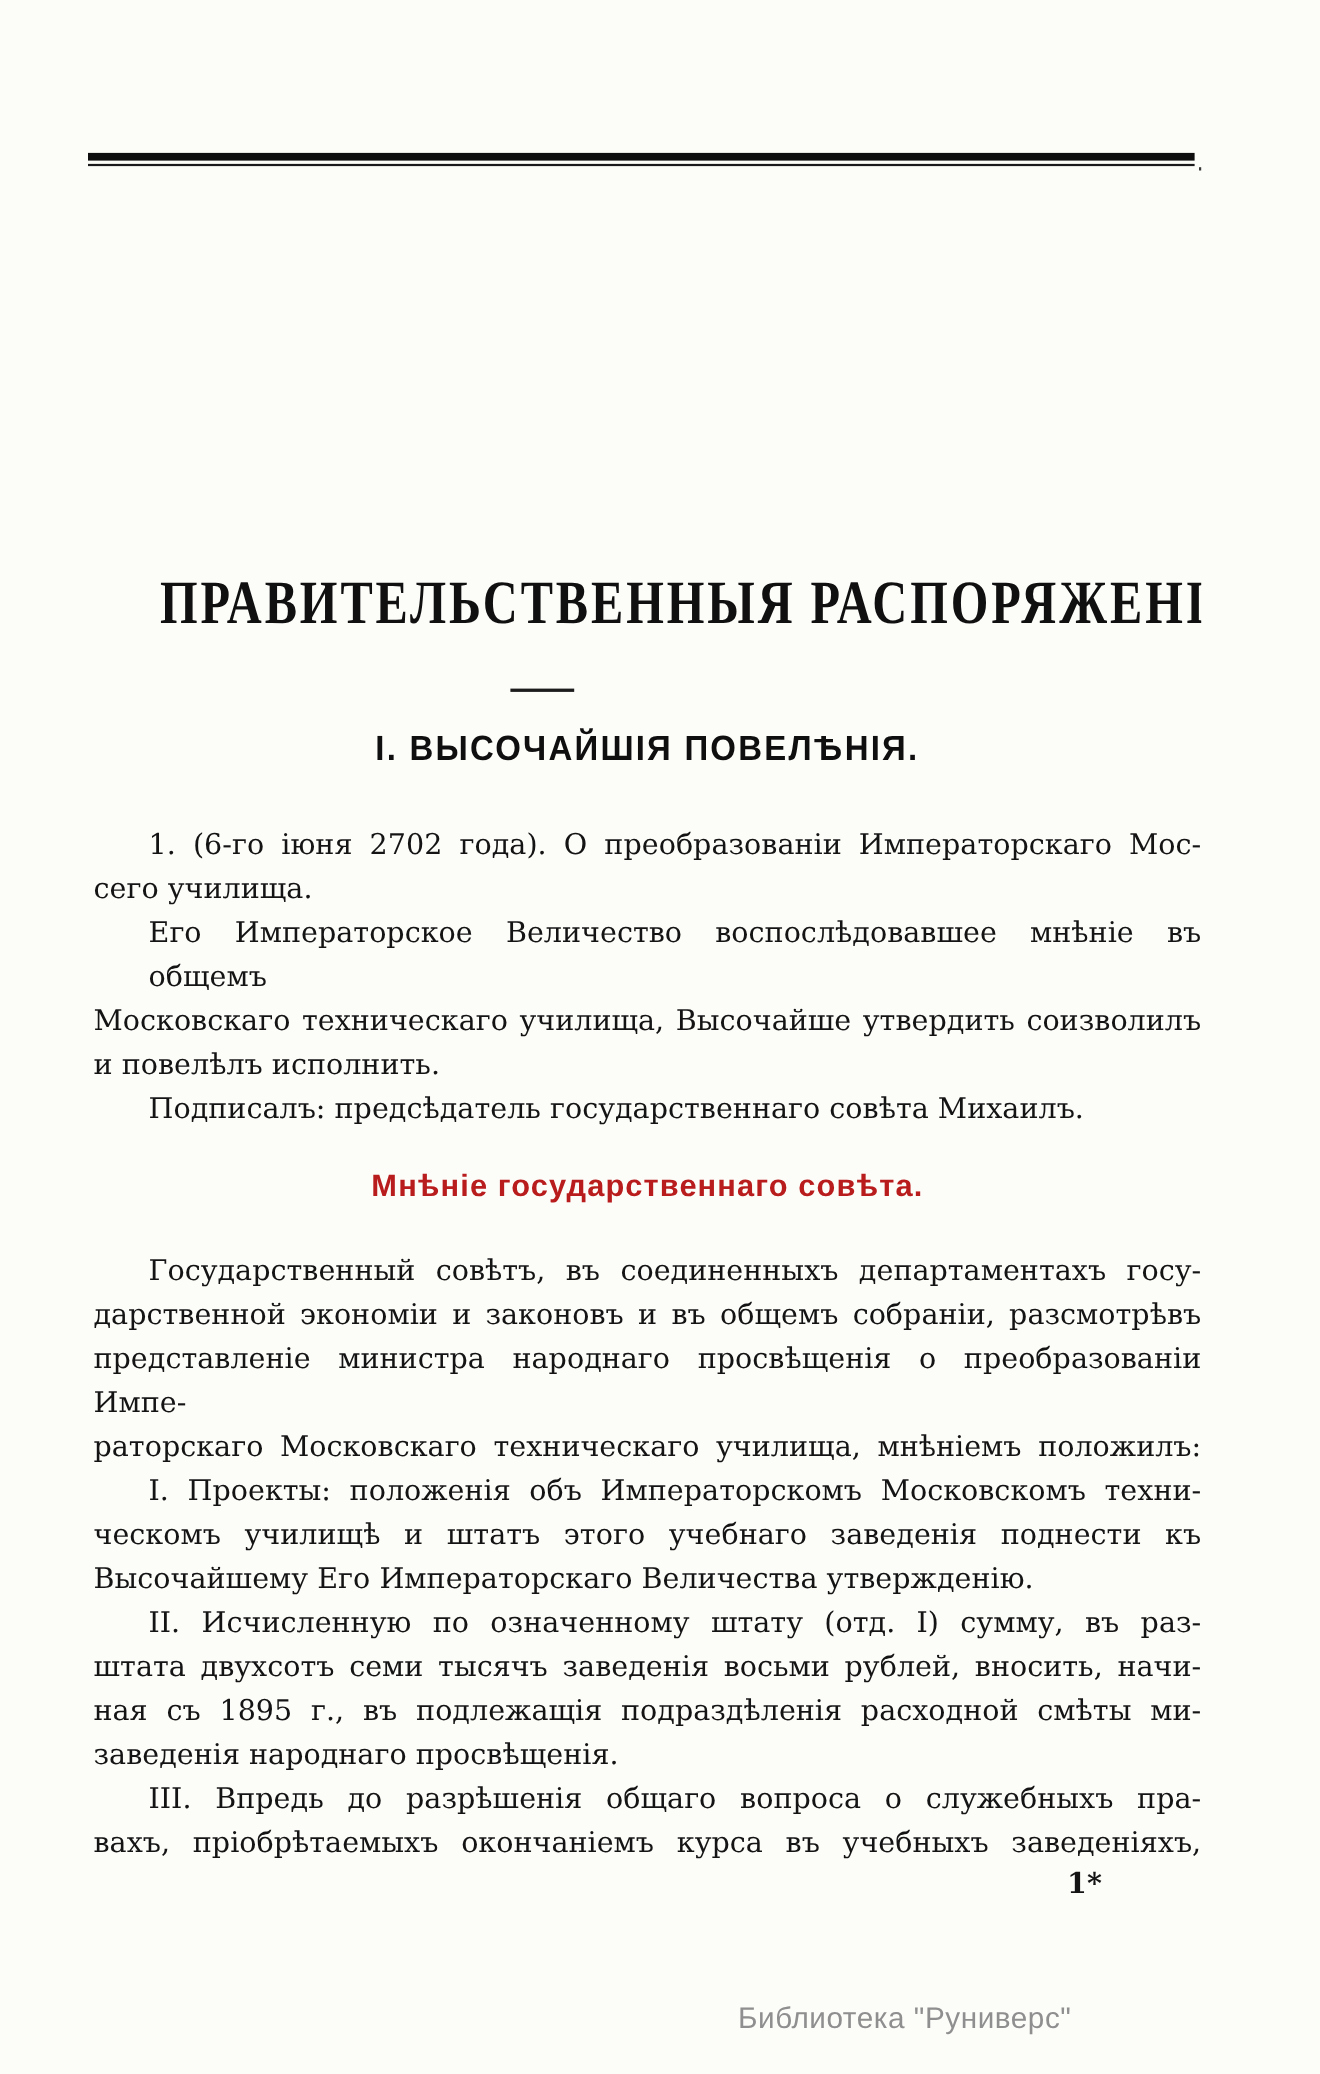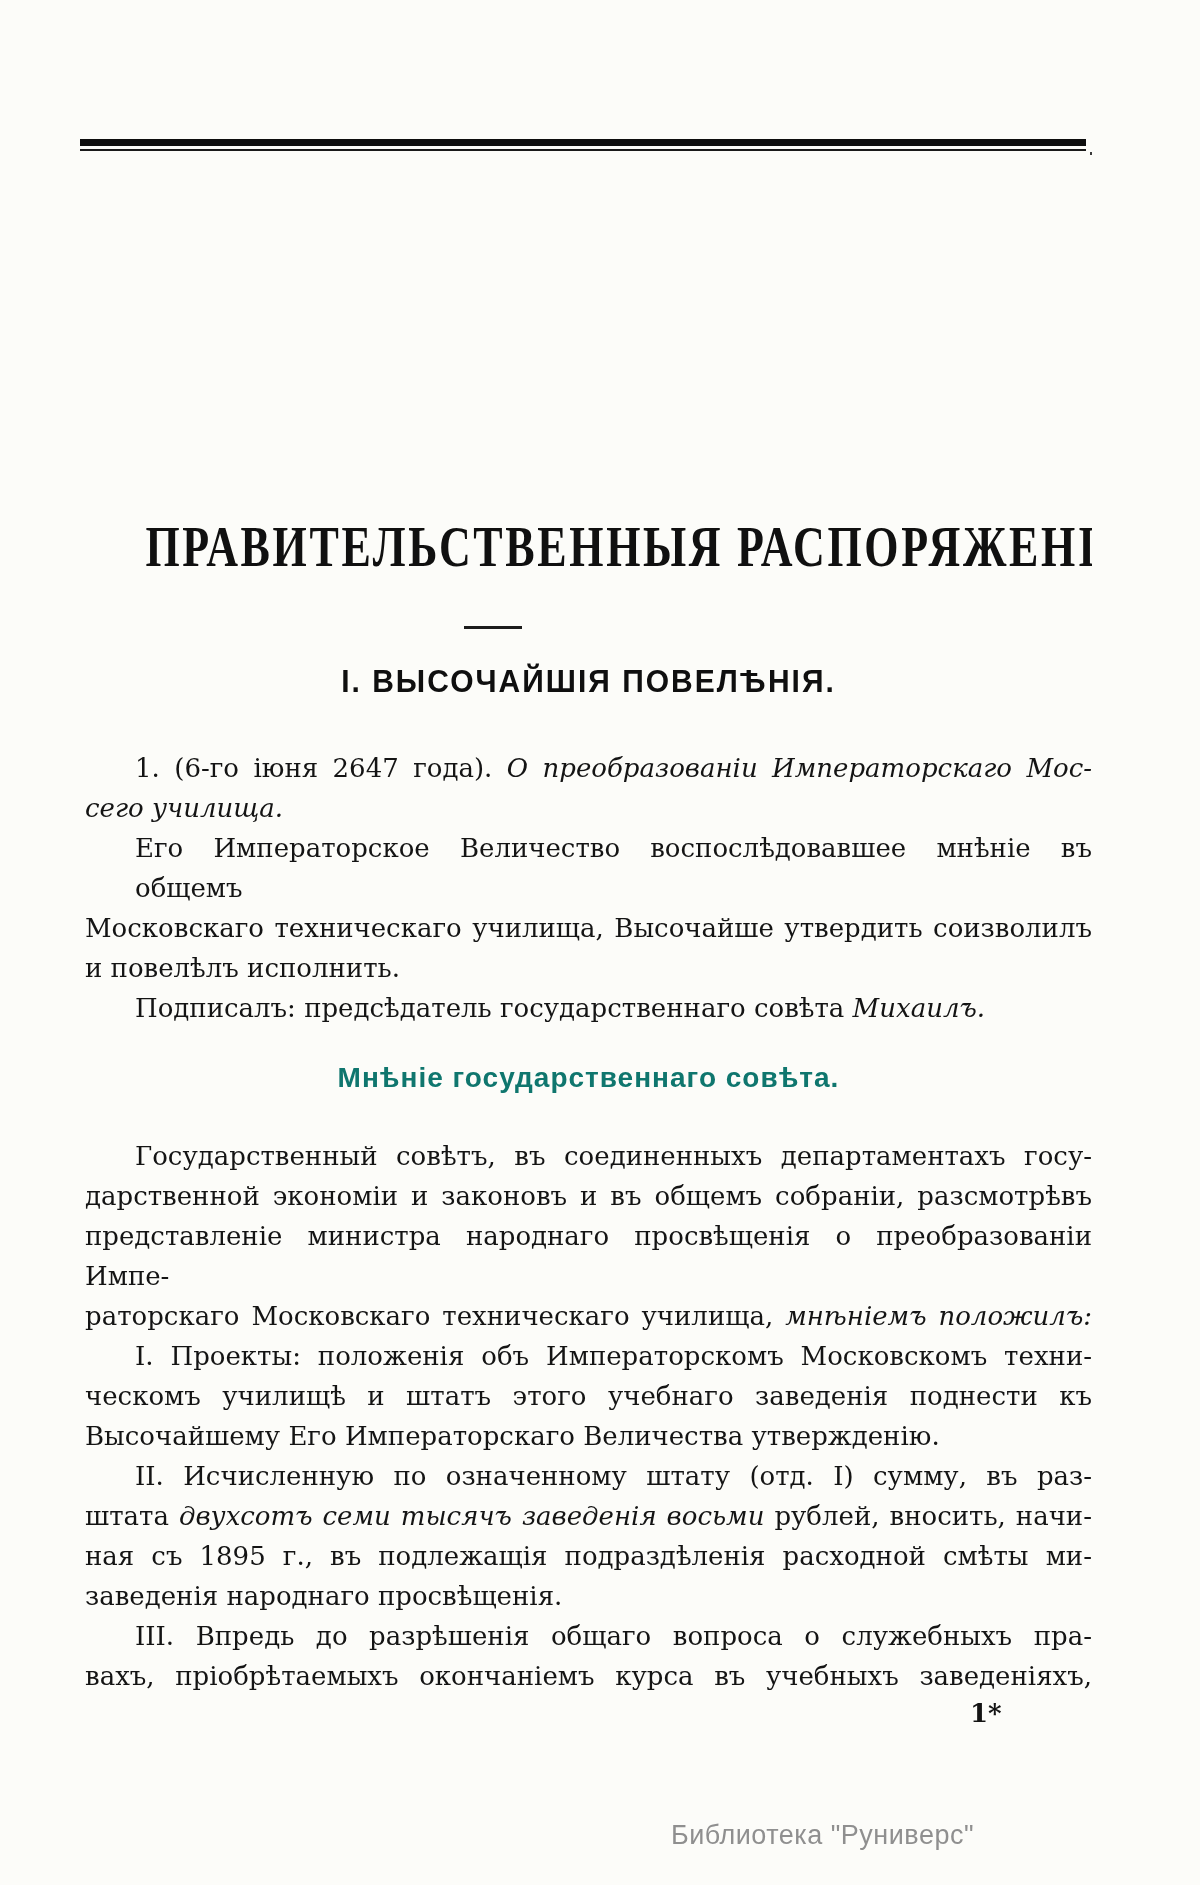--- a/index.html
+++ b/index.html
@@ -43,28 +43,28 @@
   }
 
   
   .bodytext {
     position: absolute; left: 85px; top: 748px; width: 1007px;
     font-size: 26px;
   }
   .line { line-height: 40px; text-align: justify; text-align-last: justify; }
   .line.last { text-align-last: left; }
   .line.first { padding-left: 50px; }
-  .it { font-style: italic; }
+  .it { }
 
   .subhead {
     margin: 32px 0 40px 0;
     text-align: center; text-align-last: center;
     font-family: "Liberation Sans", sans-serif;
     font-weight: 700; font-size: 28px; line-height: 36px;
-    letter-spacing: 1px; color: #0f766e;
+    letter-spacing: 1px; color: #b91c1c;
   }
 
   .sig {
     position: absolute; left: 970px; top: 1698px;
     font-size: 26px; font-weight: 700; color: #141414;
   }
 
   .watermark {
     position: absolute; right: 118px; top: 1820px;
     font-family: "Liberation Sans", sans-serif;
@@ -84,21 +84,21 @@
 
   <h1 class="title">ПРАВИТЕЛЬСТВЕННЫЯ РАСПОРЯЖЕНІЯ.</h1>
 
   <div class="divider"></div>
 
   <h2 class="section">І. ВЫСОЧАЙШІЯ ПОВЕЛѢНІЯ.</h2>
 
   <div class="bodytext">
 
     <div class="para">
-      <div class="line first"><span>1. (6-го іюня 2647 года). </span><span class="it">О преобразованіи Императорскаго Мос-</span></div>
+      <div class="line first"><span>1. (6-го іюня 2702 года). </span><span class="it">О преобразованіи Императорскаго Мос-</span></div>
       <div class="line it last">сего училища.</div>
     </div>
 
     <div class="para">
       <div class="line first">Его Императорское Величество воспослѣдовавшее мнѣніе въ общемъ</div>
       <div class="line">Московскаго техническаго училища, Высочайше утвердить соизволилъ</div>
       <div class="line last">и повелѣлъ исполнить.</div>
     </div>
 
     <div class="para">

